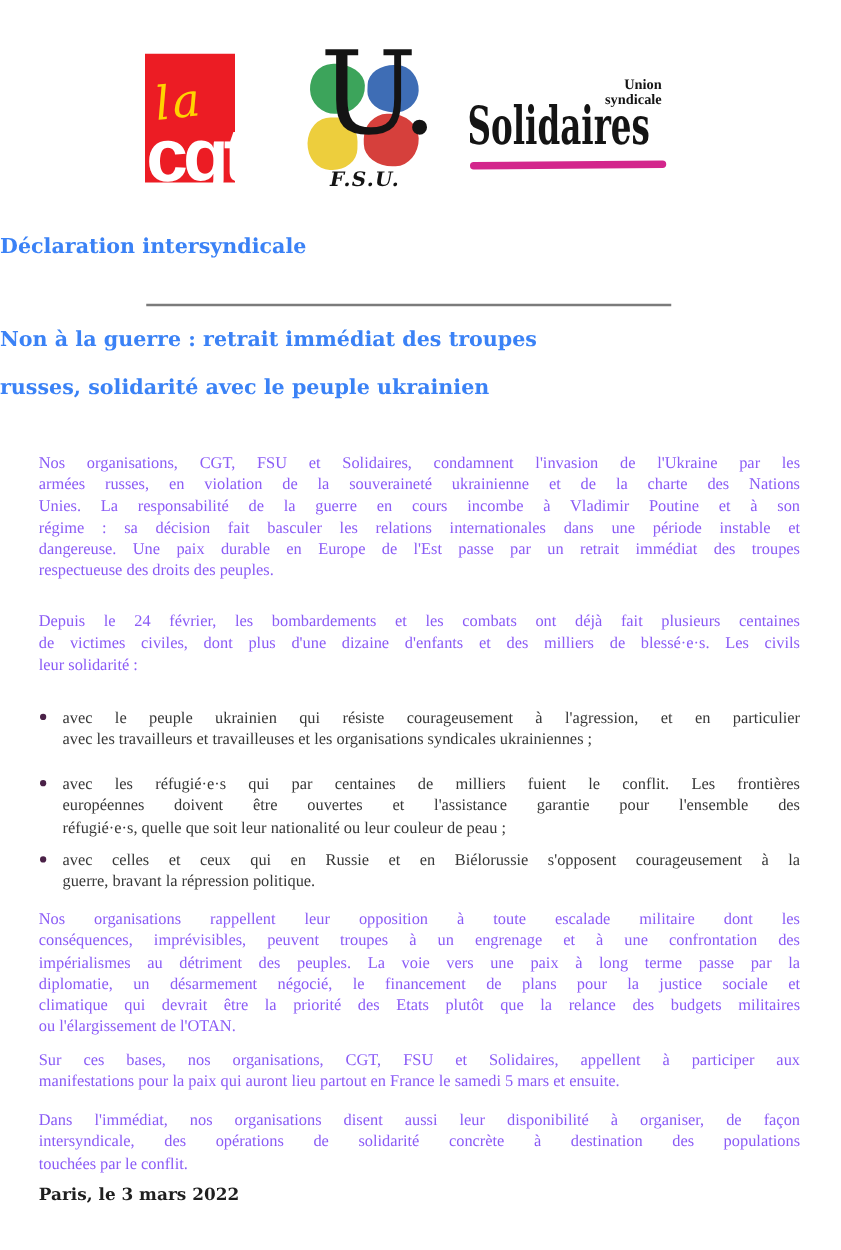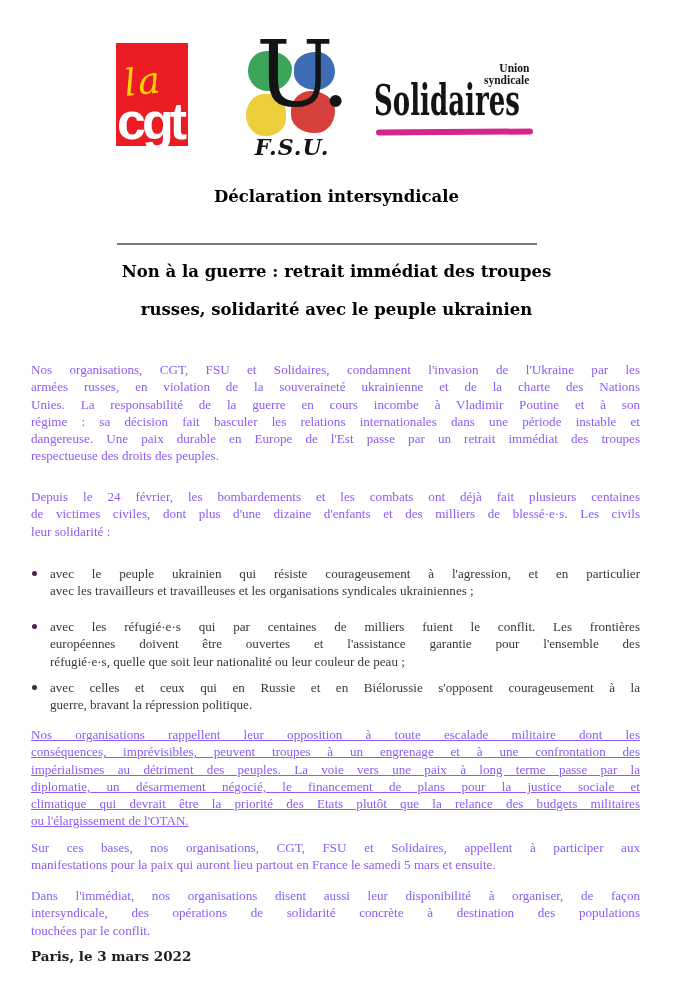--- a/index.html
+++ b/index.html
@@ -12,41 +12,41 @@
 
   
   .cgt-box { left:116px; top:43px; width:72px; height:103px; background:#ec1c24; }
   .cgt-la {
     left:8px; top:20px; font-family:"DejaVu Serif", serif; font-style:italic;
     font-size:37px; color:#ffd400; transform:rotate(-6deg); letter-spacing:2px;
     line-height:1; white-space:nowrap;
   }
   .cgt-name {
     left:1px; top:52px; font-family:"Liberation Sans", sans-serif;
-    font-weight:bold; font-size:52px; line-height:1; color:#ffffff;
+    font-weight:bold; font-size:60px; line-height:1; color:#ffffff;
     letter-spacing:-4px; white-space:nowrap;
   }
   .fsu-box { left:246px; top:46px; width:92px; height:112px; }
   .fsu-blob { position:absolute; }
   .fsu-green { left:2px; top:5px; width:44px; height:40px; background:#3ca45b;
     border-radius:40% 55% 50% 45%/50% 45% 55% 50%; transform:rotate(-2deg); }
   .fsu-blue { left:48px; top:6px; width:41px; height:38px; background:#3e6db5;
     border-radius:55% 45% 50% 55%/45% 55% 50% 45%; transform:rotate(2deg); }
   .fsu-yellow { left:0px; top:48px; width:40px; height:42px; background:#edce3d;
     border-radius:50% 45% 55% 50%/55% 50% 45% 55%; transform:rotate(1deg); }
   .fsu-red { left:45px; top:45px; width:44px; height:42px; background:#d6403c;
     border-radius:45% 55% 45% 55%/50% 50% 55% 45%; transform:rotate(-1deg); }
   .fsu-u {
     left:10px; top:-17px; font-family:"DejaVu Serif", serif; font-size:92px;
     line-height:1; color:#141414; letter-spacing:-4px; white-space:nowrap;
   }
   .fsu-caption {
     left:0; top:88px; width:100%; text-align:center;
     font-family:"DejaVu Serif", serif; font-weight:bold; font-style:italic;
-    font-size:22px; letter-spacing:1px; color:#141414;
+    font-size:16px; letter-spacing:1px; color:#141414;
   }
   .sol-box { left:374px; top:60px; width:164px; height:84px; }
   .sol-union {
     left:110px; top:2px; font-family:"Liberation Serif", serif;
     font-weight:bold; font-size:11.5px; line-height:12px; color:#141414;
     white-space:nowrap;
     text-align:right;
   }
   .sol-union .l1 { padding-left:5px; }
   .sol-name {
@@ -54,37 +54,37 @@
     font-size:42px; line-height:1; color:#141414; white-space:nowrap;
     transform:scaleX(0.62); transform-origin:left top; letter-spacing:0px;
   }
   .sol-underline {
     left:2px; top:69px; width:157px; height:6px; background:#d3268c;
     border-radius:3px; transform:rotate(-0.4deg);
   }
 
   
   .doc-title, .head-line {
-    left:0; right:0; text-align:center;
+    left:0; right:0; text-align:left;
     font-family:"DejaVu Serif", serif; font-weight:bold;
-    font-size:16.5px; color:#000000; line-height:1.2;
+    font-size:16.5px; color:#3b82f6; line-height:1.2;
   }
   .doc-title { top:187px; }
   .rule { left:117px; top:243px; width:420px; height:0; border-top:2px solid #7b7b7b; }
   .head-1 { top:262px; }
   .head-2 { top:300px; }
 
   
   .para {
     left:31px; width:609px; font-size:13.1px; line-height:17.3px; color:#8b5cf6;
   }
   .lines > div { text-align:justify; text-align-last:justify; }
   .lines > div:last-child { text-align-last:left; }
   .p1 { top:361px; } .p2 { top:488px; }
-  .p3 { top:726px;text-decoration:underline; } .p4 { top:839px; } .p5 { top:887px; }
+  .p3 { top:726px; } .p4 { top:839px; } .p5 { top:887px; }
   .bullet-item { left:50px; width:590px; font-size:13.1px; line-height:17.3px; }
   .b1 { top:565px; } .b2 { top:618px; } .b3 { top:679px; }
   .dot {
     position:absolute; left:-18px; top:6px; width:5px; height:5px;
     border-radius:50%; background:#4a2147;
   }
   .date-line {
     left:31px; top:948px; font-family:"DejaVu Serif", serif; font-weight:bold;
     font-size:13.5px; color:#1f1f1f;
   }

